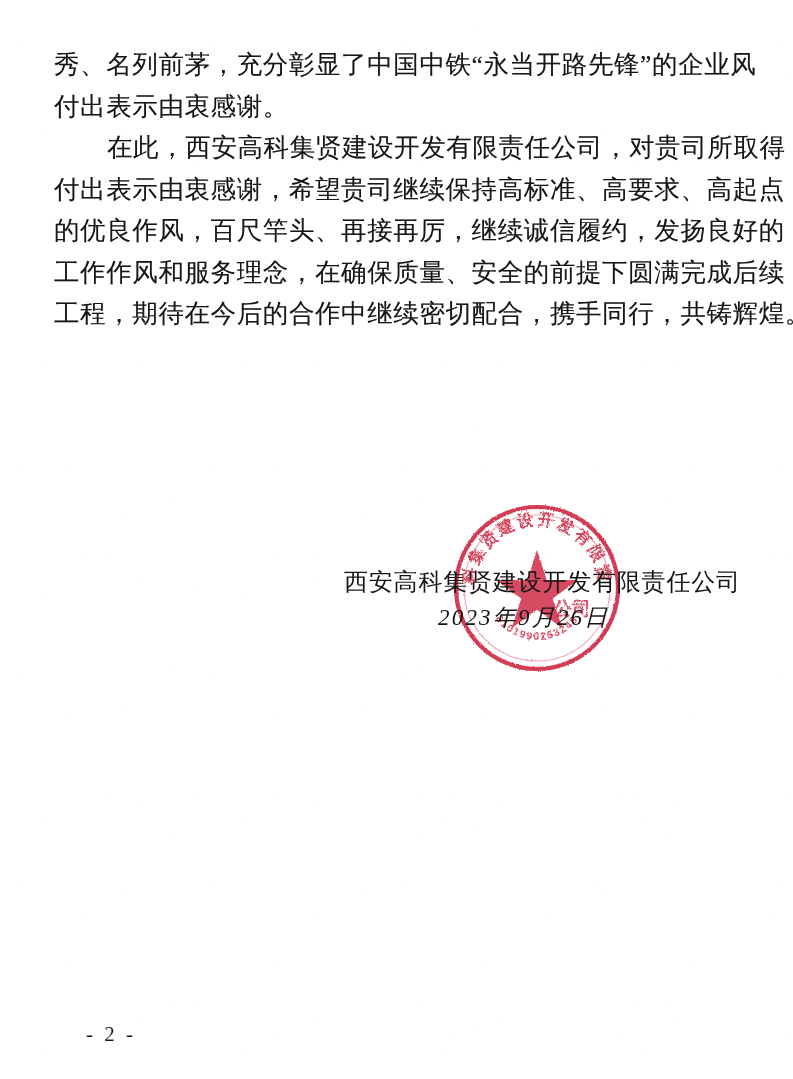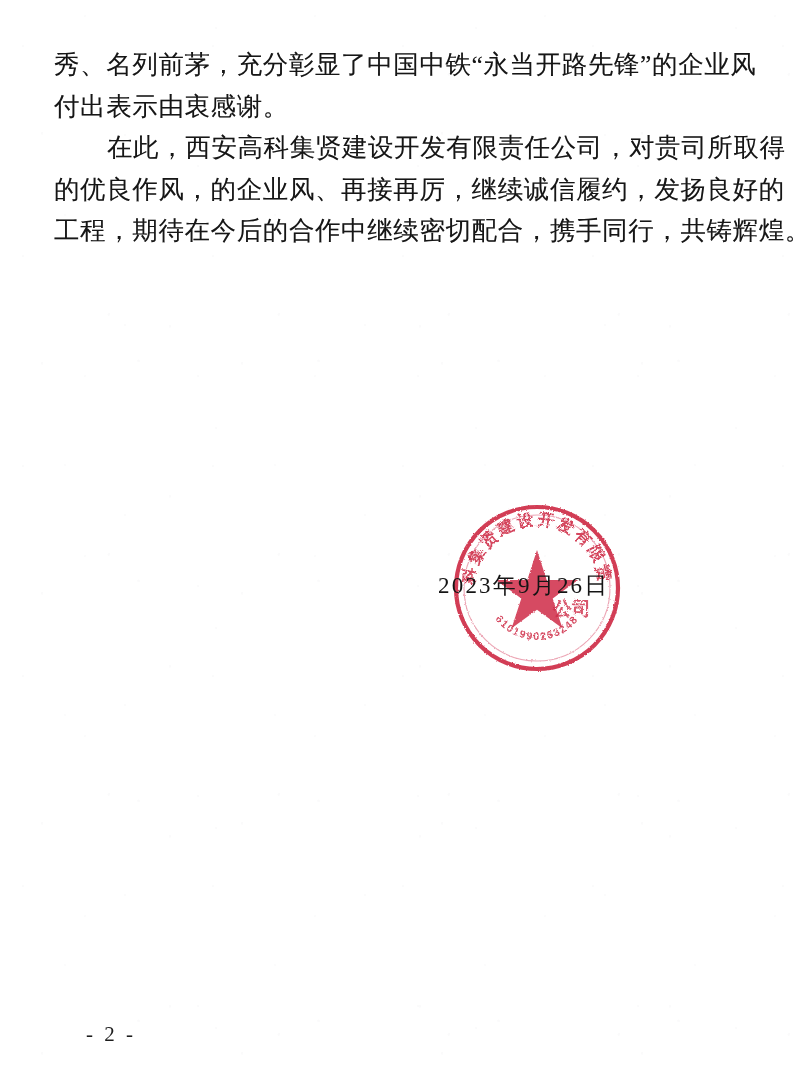--- a/index.html
+++ b/index.html
@@ -82,20 +82,21 @@
   }
 
   .sign-date {
     font-size: 23px;
     line-height: 32px;
     letter-spacing: 2.2px;
     white-space: nowrap;
     color: #141414;
     padding-left: 94px;
     margin-top: 4px;
+    font-style: italic;
   }
 
   
   .seal {
     position: absolute;
     left: 452px;
     top: 503px;
     width: 170px;
     height: 170px;
     z-index: 2;
@@ -126,21 +127,23 @@
 <div class="page">
 
   <div class="scan-texture"></div>
 
   <div class="body-text">
 
     <div class="body-line">秀、名列前茅，充分彰显了中国中铁“永当开路先锋”的企业风</div>
     <div class="body-line">付出表示由衷感谢。</div>
 
     <div class="body-line indent-2">在此，西安高科集贤建设开发有限责任公司，对贵司所取得</div>
-    <div class="body-line">的优良作风，的企业风、再接再厉，继续诚信履约，发扬良好的</div>
+    <div class="body-line">付出表示由衷感谢，希望贵司继续保持高标准、高要求、高起点</div>
+    <div class="body-line">的优良作风，百尺竿头、再接再厉，继续诚信履约，发扬良好的</div>
+    <div class="body-line">工作作风和服务理念，在确保质量、安全的前提下圆满完成后续</div>
     <div class="body-line">工程，期待在今后的合作中继续密切配合，携手同行，共铸辉煌。</div>
   </div>
 
   <div class="seal">
     <svg viewBox="0 0 170 170" xmlns="http://www.w3.org/2000/svg">
       <defs>
         <path id="arcTop" d="M 85,85 m -63,0 a 63,63 0 1 1 126,0" fill="none"></path>
         <path id="arcBottom" d="M 85,85 m -52,0 a 52,52 0 0 0 104,0" fill="none"></path>
         <filter id="inkRough" x="-25%" y="-25%" width="150%" height="150%">
           <feTurbulence type="fractalNoise" baseFrequency="0.62" numOctaves="4" seed="9" result="noise"></feTurbulence>
@@ -175,18 +178,19 @@
 
       <g filter="url(#inkRough)">
         <text font-family="'Liberation Sans','DejaVu Sans',sans-serif" font-size="10.5" font-weight="bold" fill="#c8102e" letter-spacing="1.6" opacity="0.85">
           <textPath href="#arcBottom" startOffset="50%" text-anchor="middle">6101990263248</textPath>
         </text>
       </g>
     </svg>
   </div>
 
   <div class="signature-block">
+    <div class="sign-company">西安高科集贤建设开发有限责任公司</div>
     <div class="sign-date">2023年9月26日</div>
   </div>
 
   <div class="page-number">- 2 -</div>
 
 </div>
 
 </body></html>

